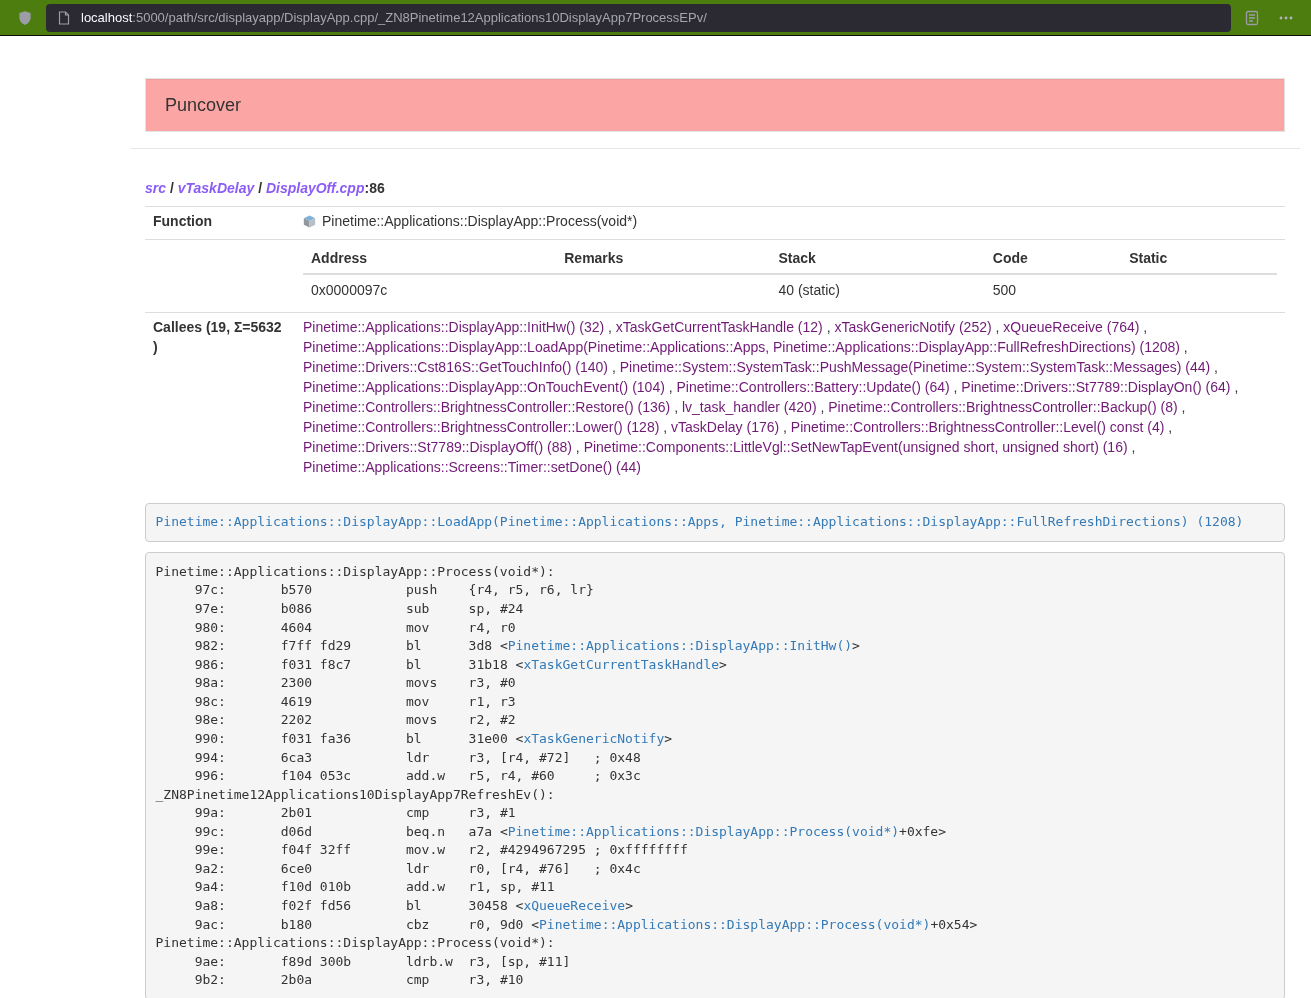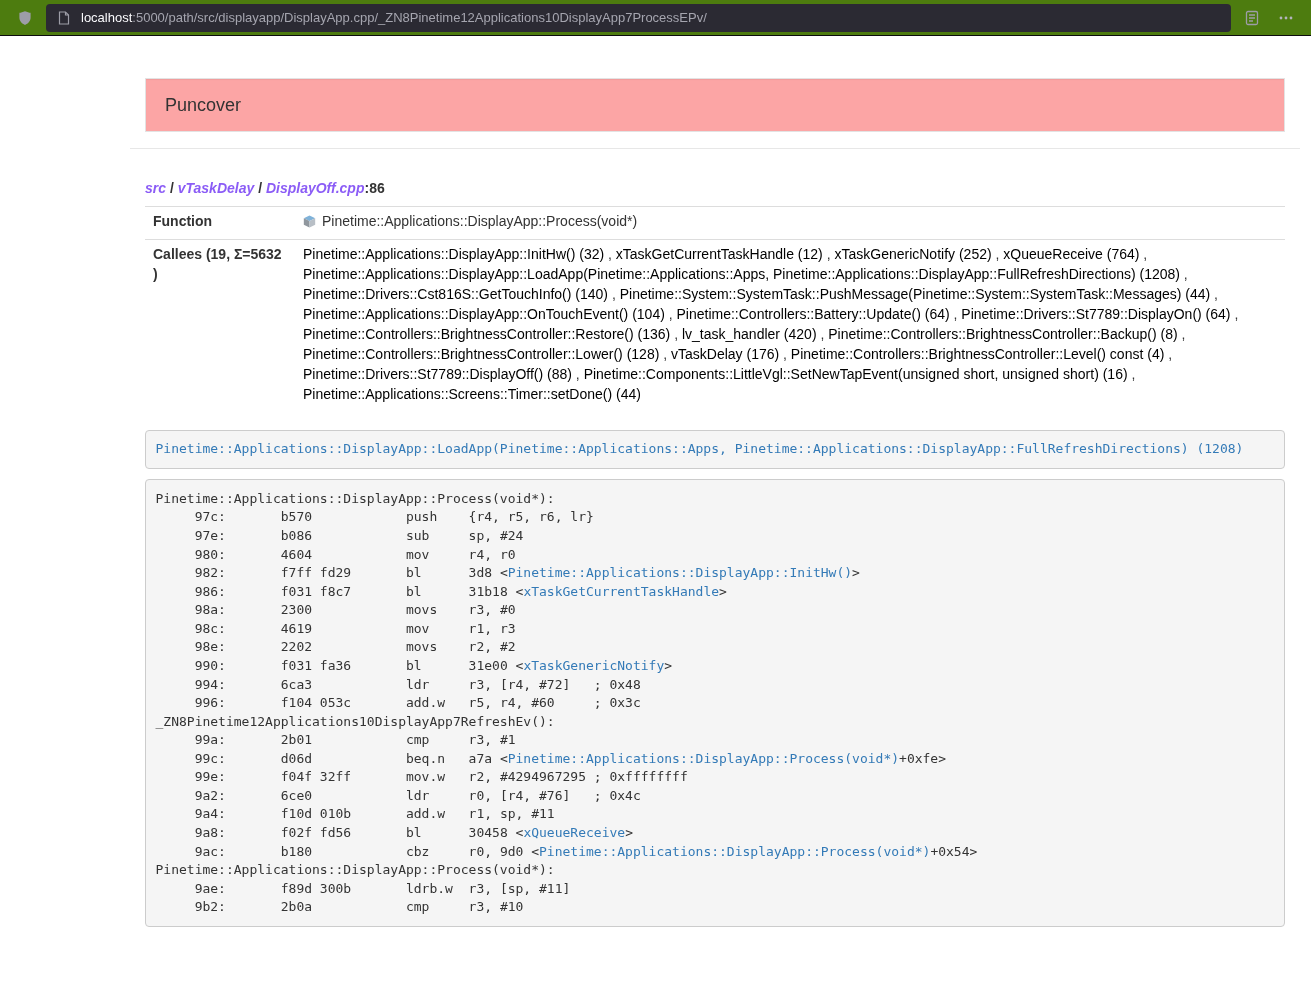--- a/index.html
+++ b/index.html
@@ -41,21 +41,21 @@
     background: #fca5a5; border: 1px solid #e3e3e3; border-radius: 0;
     padding: 14px 19px; box-shadow: inset 0 1px 1px rgba(0,0,0,.05);
   }
   .app-title { font-size: 18px; line-height: 24px; color: #333; }
 
   hr.rule { border: 0; border-top: 1px solid #e7e7e7; margin: 16px -15px; }
 
   .path { margin: 31px 0 10px; font-weight: bold; }
   .path a { color: #8b5cf6; text-decoration: none; font-style: italic; }
 
-  a { color: #000000; text-decoration: none; }
+  a { color: #701a75; text-decoration: none; }
 
   
   table.tbl { width: 100%; border-collapse: collapse; margin-bottom: 20px; }
   table.tbl > tbody > tr > td {
     border-top: 1px solid #ddd; padding: 5px 8px;
     vertical-align: top; text-align: left; line-height: 1.42857; margin-left: 31px;
   }
   td.lbl { font-weight: bold; width: 150px; }
 
   table.inner { width: 100%; border-collapse: collapse; }
@@ -141,20 +141,45 @@
               <span class="cube">
                 <svg width="13" height="13" viewBox="0 0 16 16">
                   <path d="M8 .5 15 4 8 7.5 1 4Z" fill="#7fb2d9"></path>
                   <path d="M1 4v8l7 3.5V7.5Z" fill="#90979e"></path>
                   <path d="M15 4v8l-7 3.5V7.5Z" fill="#b8bfc6"></path>
                 </svg>
               </span><span>Pinetime::Applications::DisplayApp::Process(void*)</span>
             </td>
           </tr>
 
+          <tr>
+            <td class="lbl"></td>
+            <td>
+              <table class="inner">
+                <thead>
+                  <tr>
+                    <th>Address</th>
+                    <th>Remarks</th>
+                    <th>Stack</th>
+                    <th>Code</th>
+                    <th>Static</th>
+                  </tr>
+                </thead>
+                <tbody>
+                  <tr>
+                    <td>0x0000097c</td>
+                    <td></td>
+                    <td>40 (static)</td>
+                    <td>500</td>
+                    <td></td>
+                  </tr>
+                </tbody>
+              </table>
+            </td>
+          </tr>
 
 
           <tr>
             <td class="lbl">Callees (19, Σ=5632 )</td>
             <td class="callees"><a href="#">Pinetime::Applications::DisplayApp::InitHw() (32)</a> , <a href="#">xTaskGetCurrentTaskHandle (12)</a> , <a href="#">xTaskGenericNotify (252)</a> , <a href="#">xQueueReceive (764)</a> , <a href="#">Pinetime::Applications::DisplayApp::LoadApp(Pinetime::Applications::Apps, Pinetime::Applications::DisplayApp::FullRefreshDirections) (1208)</a> , <a href="#">Pinetime::Drivers::Cst816S::GetTouchInfo() (140)</a> , <a href="#">Pinetime::System::SystemTask::PushMessage(Pinetime::System::SystemTask::Messages) (44)</a> , <a href="#">Pinetime::Applications::DisplayApp::OnTouchEvent() (104)</a> , <a href="#">Pinetime::Controllers::Battery::Update() (64)</a> , <a href="#">Pinetime::Drivers::St7789::DisplayOn() (64)</a> , <a href="#">Pinetime::Controllers::BrightnessController::Restore() (136)</a> , <a href="#">lv_task_handler (420)</a> , <a href="#">Pinetime::Controllers::BrightnessController::Backup() (8)</a> , <a href="#">Pinetime::Controllers::BrightnessController::Lower() (128)</a> , <a href="#">vTaskDelay (176)</a> , <a href="#">Pinetime::Controllers::BrightnessController::Level() const (4)</a> , <a href="#">Pinetime::Drivers::St7789::DisplayOff() (88)</a> , <a href="#">Pinetime::Components::LittleVgl::SetNewTapEvent(unsigned short, unsigned short) (16)</a> , <a href="#">Pinetime::Applications::Screens::Timer::setDone() (44)</a></td>
           </tr>
         </tbody>
       </table>
 
       <pre class="snippet"><a href="#">Pinetime::Applications::DisplayApp::LoadApp(Pinetime::Applications::Apps, Pinetime::Applications::DisplayApp::FullRefreshDirections) (1208)</a></pre>

